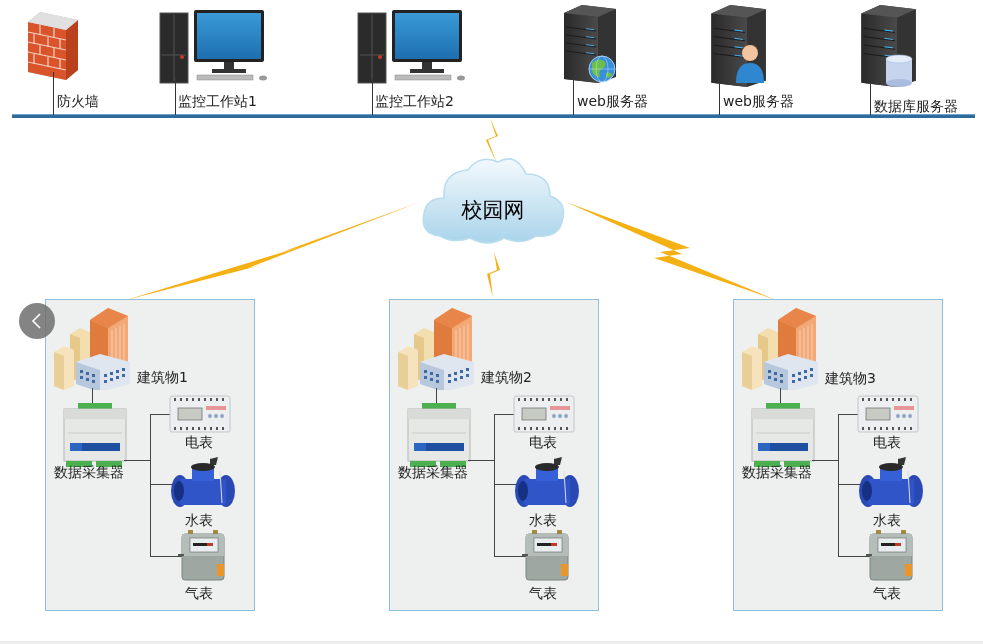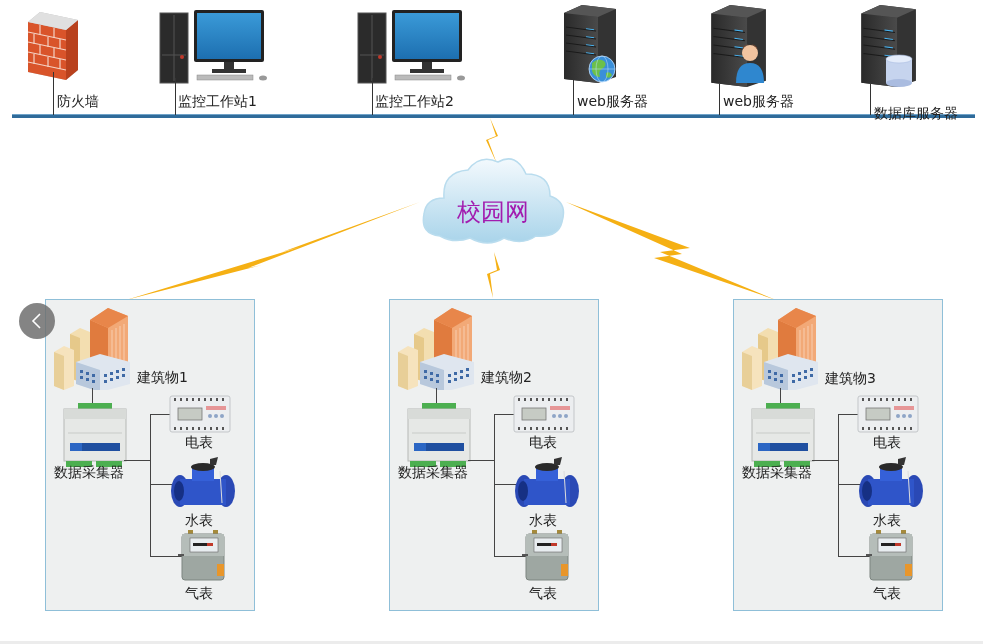--- a/index.html
+++ b/index.html
@@ -8,21 +8,21 @@
     background:#ffffff;
     font-family:"DejaVu Sans", "Liberation Sans", sans-serif;
     color:#222;
   }
   .abs { position:absolute; }
   .label { font-size:14px; color:#222; white-space:nowrap; line-height:16px; }
   .bus { left:12px; top:114px; width:963px; height:4px; background:#2f6b9a; border-top:1px solid #6fa3c9; box-sizing:border-box; }
   .drop { width:1px; background:#333; }
   .panel { border:1px solid #8fbfd8; background:#eef0f0; box-sizing:border-box; }
   .wire { background:#444; }
-  .cloud-text { font-family:Liberation Serif, serif; font-size:24px; color:#a21caf; }
+  .cloud-text { font-family:Liberation Serif, serif; font-size:21px; color:#000000; }
   .nav-prev {
     left:19px; top:303px; width:36px; height:36px; border-radius:50%;
     background:rgba(110,110,110,0.85); display:flex; align-items:center; justify-content:center; cursor:pointer;
   }
   .bottom-bar { left:0; top:641px; width:983px; height:3px; background:#ececec; }
 </style>
 </head>
 <body>
 
 <svg width="0" height="0" style="position:absolute">
@@ -241,21 +241,21 @@
   <svg width="75" height="84">
       <use href="#server"></use>
     <g>
       <rect x="38" y="56" width="26" height="24" fill="#c6d4ee"></rect>
       <ellipse cx="51" cy="80" rx="13" ry="4" fill="#aabce0"></ellipse>
       <ellipse cx="51" cy="56" rx="13" ry="4" fill="#e4ecfa" stroke="#aabce0" stroke-width="0.6"></ellipse>
     </g>
   </svg>
 </div>
 <div class="abs drop" style="left:870px;top:84px;height:31px;"></div>
-<div class="abs label" style="left:874px;top:105px;">数据库服务器</div>
+<div class="abs label" style="left:874px;top:98px;">数据库服务器</div>
 
 <svg class="abs" style="left:0;top:0;" width="983" height="644">
 
   <polygon points="490,118 496,136 486,140 497,164 488,140 498,136" fill="#f5b014"></polygon>
 
   <polygon points="494,252 500,270 490,274 493,298 487,274 497,270" fill="#f5b014"></polygon>
 
   <polygon points="420,202 282,252 300,247 126,300 262,265 248,268" fill="#f5b014"></polygon>
 
   <polygon points="566,202 690,248 660,252 776,300 654,258 682,254" fill="#f5b014"></polygon>

